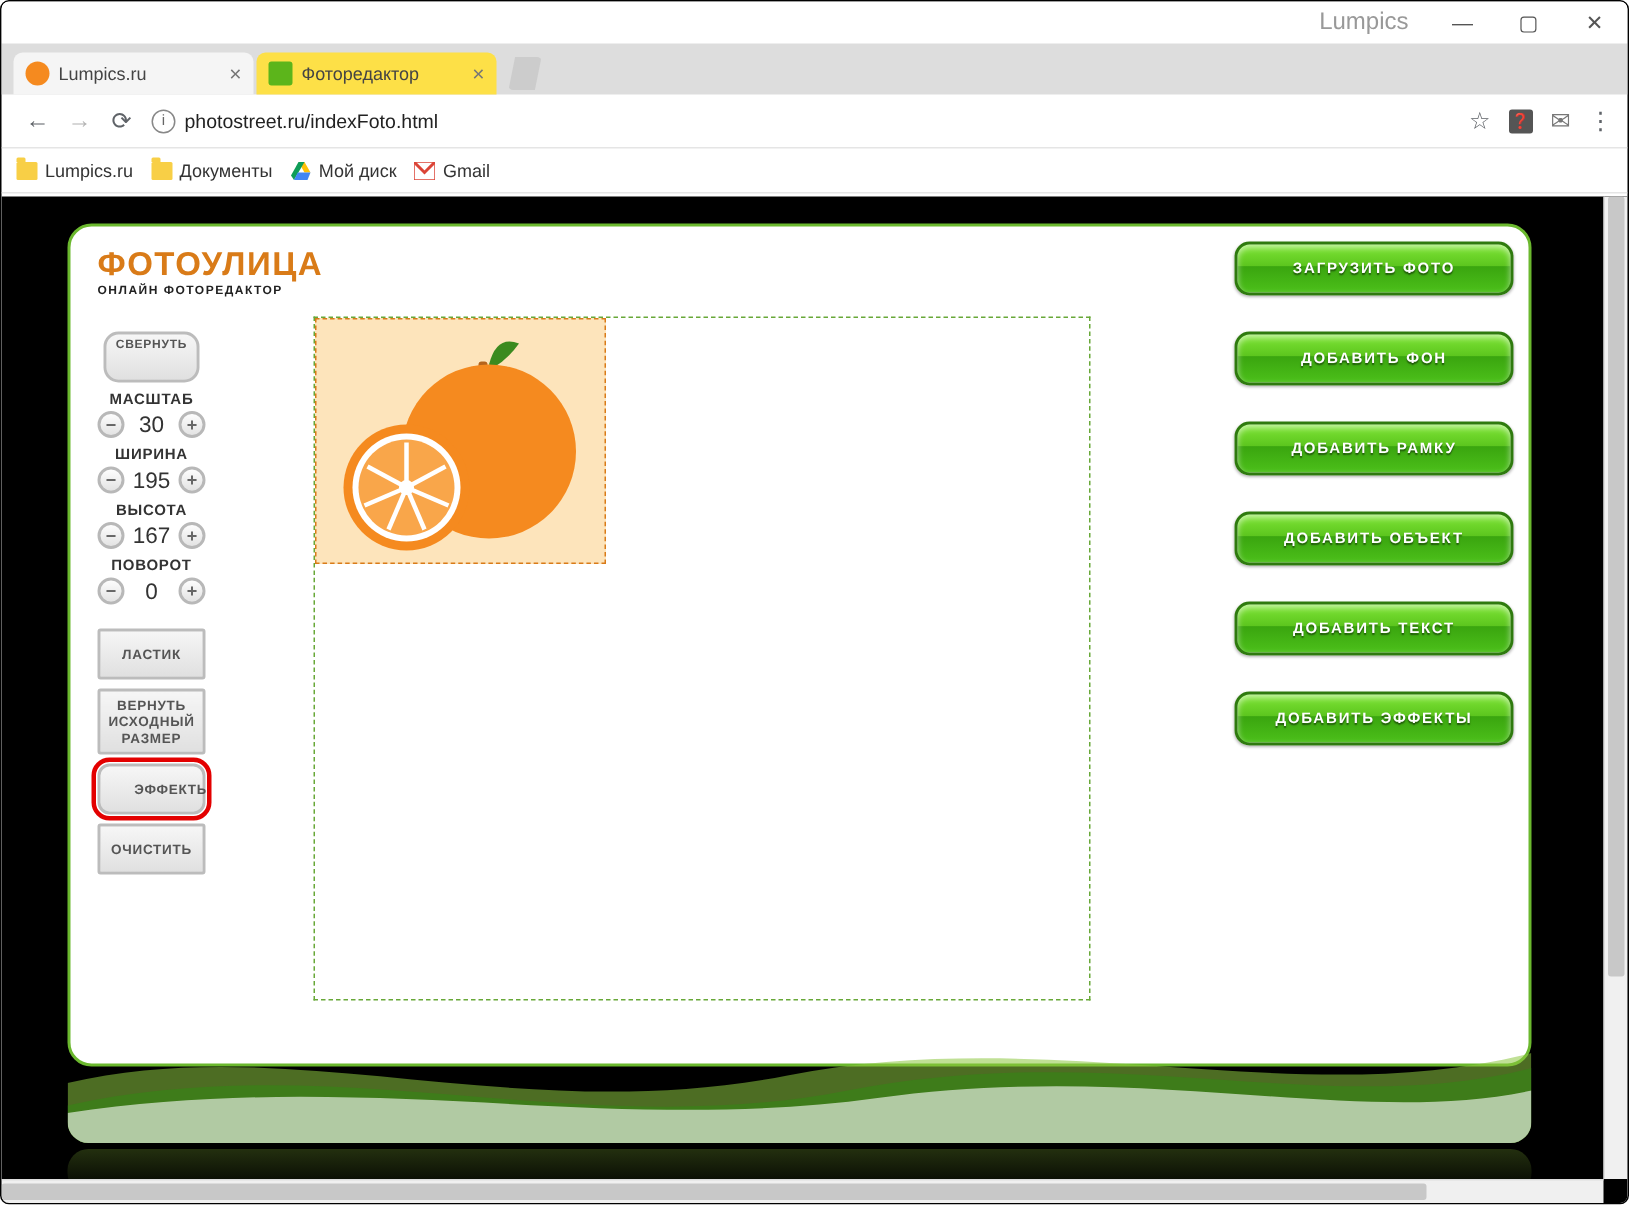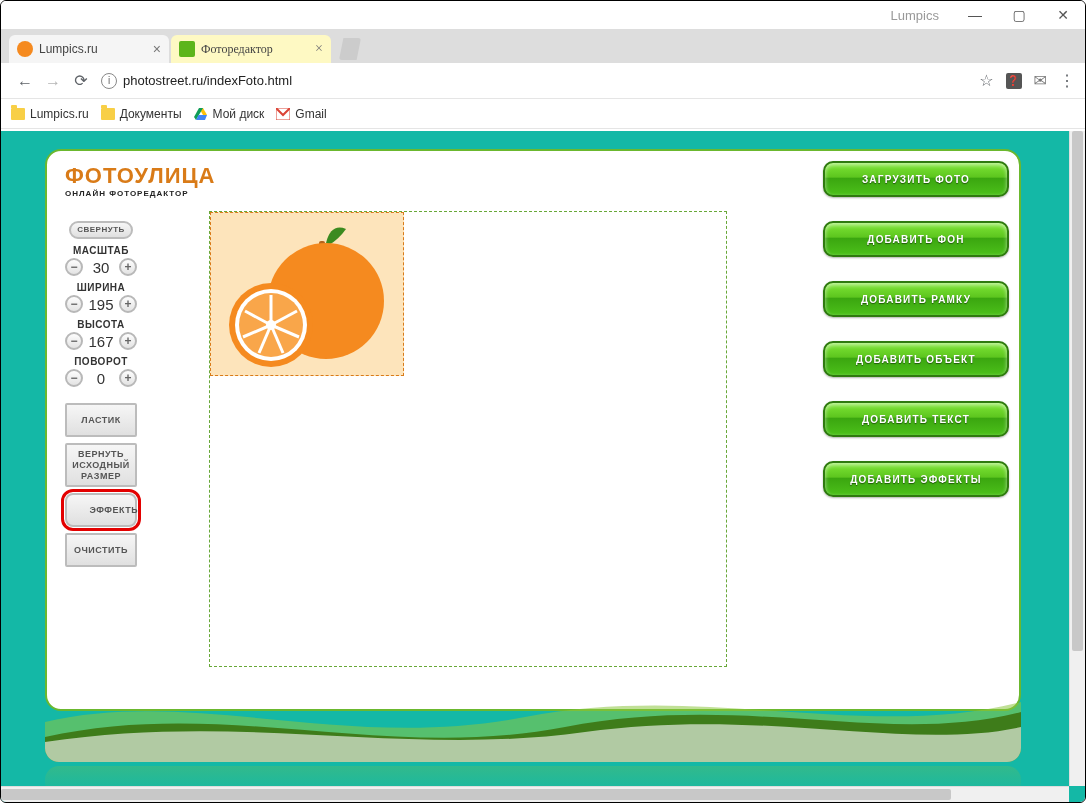--- a/index.html
+++ b/index.html
@@ -1,65 +1,65 @@
 <!DOCTYPE html>
 <html><head>
 <meta charset="utf-8">
 <style>
 * { box-sizing: border-box; margin: 0; padding: 0; }
 body { font-family: Arial, sans-serif; background: #fff; width: 1086px; height: 803px; overflow: hidden; position: relative; }
 
 
 .window-frame { width: 1086px; height: 803px; border: 1px solid #000; border-radius: 6px; background: #fff; position: relative; overflow: hidden; }
 .titlebar { height: 28px; background: #fff; display: flex; align-items: center; justify-content: flex-end; padding: 0 0 0 10px; }
-.titlebar-title { color: #999; font-size: 13px; margin-right: 14px; }
+.titlebar-title { color: #999; font-size: 16px; margin-right: 14px; }
 .win-btn { width: 44px; height: 28px; display: flex; align-items: center; justify-content: center; color: #555; font-size: 14px; }
 
 
 .tabstrip { height: 34px; background: #ddd; display: flex; align-items: flex-end; padding-left: 8px; }
 .tab { height: 28px; background: #f5f5f5; border-top-left-radius: 6px; border-top-right-radius: 6px; display: flex; align-items: center; padding: 0 8px; margin-right: 2px; font-size: 12px; color: #444; min-width: 160px; position: relative; }
-.tab.active { background: #fef9c3; font-family: Liberation Serif, serif; }
+.tab.active { background: #fde047; }
 .tab-favicon { width: 16px; height: 16px; margin-right: 6px; border-radius: 50%; display: inline-block; }
 .tab-close { margin-left: auto; color: #777; font-size: 14px; padding-left: 8px; }
 .newtab { width: 22px; height: 22px; background: #ccc; border-radius: 3px; margin-left: 6px; margin-bottom: 3px; clip-path: polygon(20% 0, 100% 0, 80% 100%, 0 100%); }
 
 
 .addrbar { height: 36px; display: flex; align-items: center; padding: 0 10px; border-bottom: 1px solid #e5e5e5; }
 .nav-btn { width: 28px; height: 28px; display: flex; align-items: center; justify-content: center; color: #5f6368; font-size: 16px; }
 .nav-btn.disabled { color: #b5b5b5; }
 .url-input { flex: 1; height: 26px; border: none; outline: none; color: #222; font-size: 13px; margin-left: 6px; display: flex; align-items: center; }
 .url-info { width: 16px; height: 16px; border: 1px solid #888; border-radius: 50%; display: inline-flex; align-items: center; justify-content: center; font-size: 10px; color: #666; margin-right: 6px; }
 .addr-icons { display: flex; gap: 12px; align-items: center; color: #5f6368; }
 .star { font-size: 16px; }
 
 
 .bookmarks { height: 30px; display: flex; align-items: center; padding: 0 10px; gap: 12px; border-bottom: 1px solid #e5e5e5; font-size: 12px; }
 .bm { display: flex; align-items: center; gap: 5px; color: #333; }
 .bm-folder { width: 14px; height: 12px; background: #f8cf46; border-radius: 1px; position: relative; }
 .bm-folder::before { content: ""; position: absolute; top: -3px; left: 0; width: 6px; height: 3px; background: #f8cf46; border-radius: 1px 1px 0 0; }
 
 
-.content { position: absolute; top: 130px; left: 0; right: 0; bottom: 0; background: #14b8a6; overflow: hidden; }
+.content { position: absolute; top: 130px; left: 0; right: 0; bottom: 0; background: #000000; overflow: hidden; }
 
 
 .editor-frame { position: absolute; top: 18px; left: 44px; width: 976px; height: 562px; border: 2px solid #6bb82e; border-radius: 16px; background: #fff; }
 
 
 .logo { position: absolute; top: 12px; left: 18px; }
 .logo-main { font-family: Arial; font-size: 22px; font-weight: 900; letter-spacing: 1px; }
 .logo-main .p1 { color: #d97b18; }
 .logo-sub { font-size: 8px; font-weight: bold; letter-spacing: 1px; color: #222; }
 
 
 .canvas { position: absolute; top: 60px; left: 162px; width: 518px; height: 456px; border: 1px dashed #68a838; background: #fff; }
 .image-sel { position: absolute; top: 0; left: 0; width: 194px; height: 164px; background: #fde4bb; border: 1px dashed #d97b18; }
 
 
 .left-panel { position: absolute; top: 70px; left: 10px; width: 88px; }
-.pill { display: block; margin: 0 auto 5px; width: 64px; height: 18px; border: 2px solid #bcbcbc; border-radius: 10px; background: linear-gradient(#f6f6f6,#e0e0e0); font-size: 8px; font-weight: bold; color: #555; text-align: center; line-height: 14px; letter-spacing: 0.5px; }
+.pill { display: block; margin: 0 auto 5px; width: 64px; height: 34px; border: 2px solid #bcbcbc; border-radius: 10px; background: linear-gradient(#f6f6f6,#e0e0e0); font-size: 8px; font-weight: bold; color: #555; text-align: center; line-height: 14px; letter-spacing: 0.5px; }
 .ctrl-label { text-align: center; font-size: 10px; font-weight: bold; color: #333; margin-top: 6px; letter-spacing: 0.5px; }
 .stepper { display: flex; align-items: center; justify-content: center; gap: 4px; margin-top: 2px; }
 .step-btn { width: 18px; height: 18px; border: 2px solid #b8b8b8; border-radius: 50%; background: linear-gradient(#fdfdfd,#e3e3e3); display: flex; align-items: center; justify-content: center; font-size: 12px; color: #666; font-weight: bold; line-height: 1; }
 .step-val { width: 28px; text-align: center; font-size: 15px; color: #333; }
 .tool-btn { width: 72px; min-height: 34px; margin: 6px auto 0; border: 2px solid #bcbcbc; border-radius: 2px; background: linear-gradient(#f6f6f6,#e0e0e0); display: flex; align-items: center; justify-content: center; font-size: 9px; font-weight: bold; color: #555; text-align: center; padding: 4px; letter-spacing: 0.5px; line-height: 1.2; }
 .tool-btn.highlight { outline: 3px solid #e30000; outline-offset: 1px; border-radius: 8px; padding-left: 32px; }
 
 
 .right-panel { position: absolute; top: 10px; right: 10px; width: 186px; display: flex; flex-direction: column; gap: 24px; }
 .green-btn { height: 36px; border-radius: 10px; border: 2px solid #2f7a0f; background: linear-gradient(#7fe636 0%, #5cc51e 45%, #3aa50f 46%, #4cc01a 100%); box-shadow: inset 0 2px 4px rgba(255,255,255,0.6), 0 1px 2px rgba(0,0,0,0.3); display: flex; align-items: center; justify-content: center; font-size: 10px; font-weight: 900; color: #fff; text-shadow: 0 1px 1px rgba(0,0,0,0.5); letter-spacing: 1.2px; }

